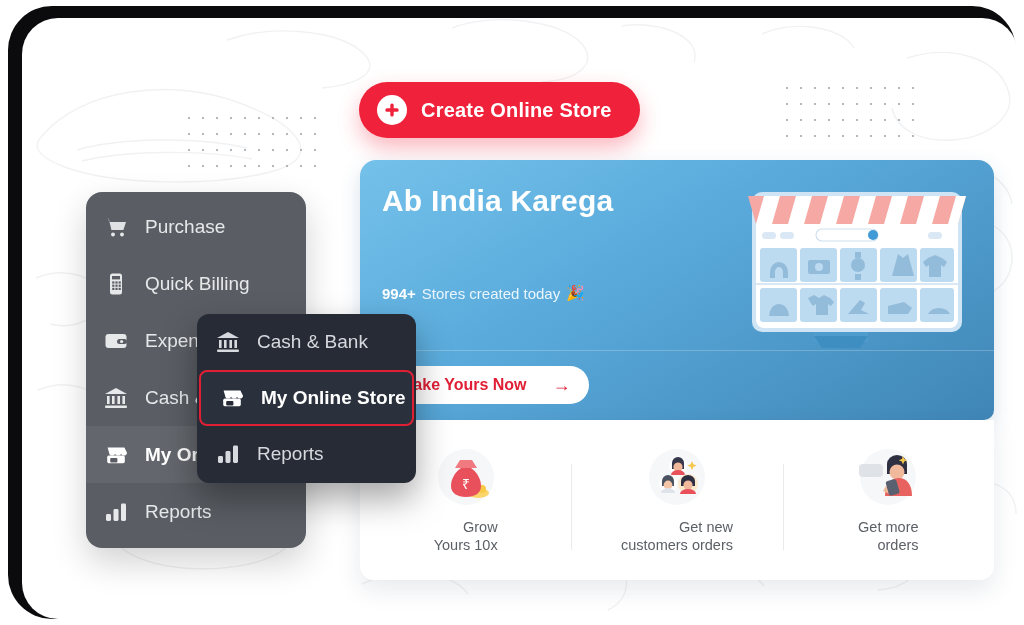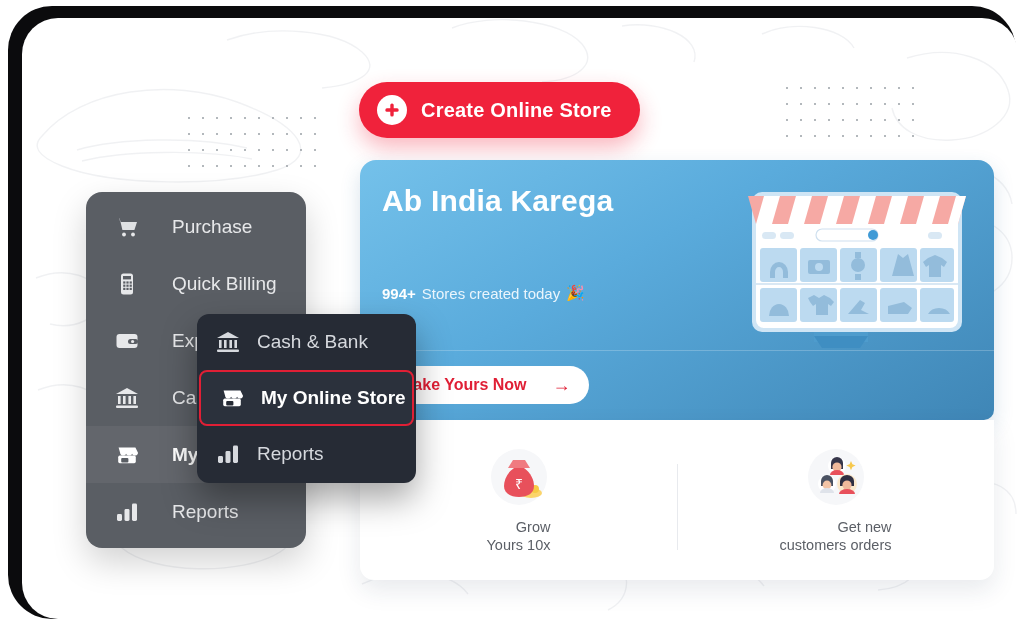--- a/index.html
+++ b/index.html
@@ -77,22 +77,22 @@
     width: 220px; height: 356px;
     background: #5a5e64;
     border-radius: 16px;
     box-shadow: 0 14px 34px rgba(0,0,0,.18);
     padding-top: 6px;
     box-sizing: border-box;
     overflow: hidden;
   }
   .side-item {
     height: 57px;
-    display: flex; align-items: center; gap: 32px;
-    padding-left: 28px;
+    display: flex; align-items: center; gap: 16px;
+    padding-left: 17px;
     color: #e7e8ea;
     font-size: 19px;
     cursor: pointer;
     white-space: nowrap;
   }
   .side-item.active { background: #63666c; color:#ffffff; font-weight: bold; }
   .side-item .ico { width: 26px; height: 26px; flex: none; display:flex; align-items:center; justify-content:center; }
   .side-item .ico svg { display:block; }
 
   
@@ -343,20 +343,38 @@
               <path d="M34 48 a8 5 0 0 1 16 0 z" fill="#e8505b"></path>
               <path d="M46 15 l1.4 3.2 l3.2 1.4 l-3.2 1.4 l-1.4 3.2 l-1.4 -3.2 l-3.2 -1.4 l3.2 -1.4 z" fill="#f6c84c"></path>
             </svg>
           </div>
           <div class="cap">
             <div>Get new</div>
             <div>customers orders</div>
           </div>
         </div>
 
+        <div class="feat">
+          <div class="art">
+            <svg width="62" height="62" viewBox="0 0 62 62">
+              <circle cx="31" cy="31" r="28" fill="#f6f7f9"></circle>
+              <rect x="2" y="18" width="24" height="13" rx="4" fill="#dfe2e7"></rect>
+              <path d="M30 18 a10 9 0 0 1 20 0 v10 h-20 z" fill="#2f2f42"></path>
+              <circle cx="40" cy="26" r="7.5" fill="#f0b99b"></circle>
+              <path d="M28 50 c0 -11 6 -18 14 -18 c8 0 13 7 13 18 z" fill="#e8635f"></path>
+              <path d="M29 40 l8 4 l-2 5 l-9 -4 z" fill="#f0b99b"></path>
+              <rect x="30" y="34" width="11" height="15" rx="2.5" transform="rotate(-16 35 41)" fill="#5b6070"></rect>
+              <path d="M46 10 l1.2 3 l3 1.2 l-3 1.2 l-1.2 3 l-1.2 -3 l-3 -1.2 l3 -1.2 z" fill="#f6c84c"></path>
+            </svg>
+          </div>
+          <div class="cap">
+            <div>Get more</div>
+            <div>orders</div>
+          </div>
+        </div>
       </div>
 
       <div class="sidebar">
         <div class="side-item">
           <span class="ico">
             <svg width="24" height="24" viewBox="0 0 24 24" fill="#e7e8ea">
               <path d="M1 3h3.2l1 4H22l-2.6 8H7.4L5.2 5.6 4.4 3H1z" opacity=".95"></path>
               <circle cx="9" cy="19.5" r="1.9"></circle>
                 <circle cx="18" cy="19.5" r="1.9"></circle>
             </svg>

